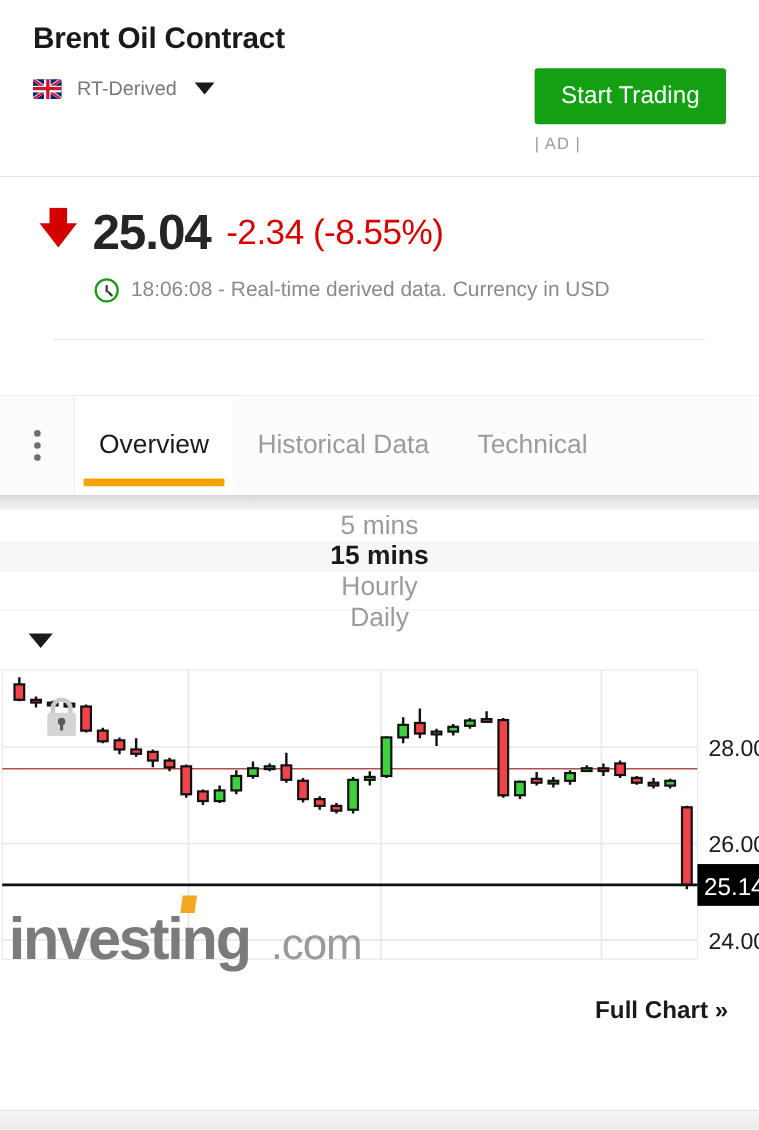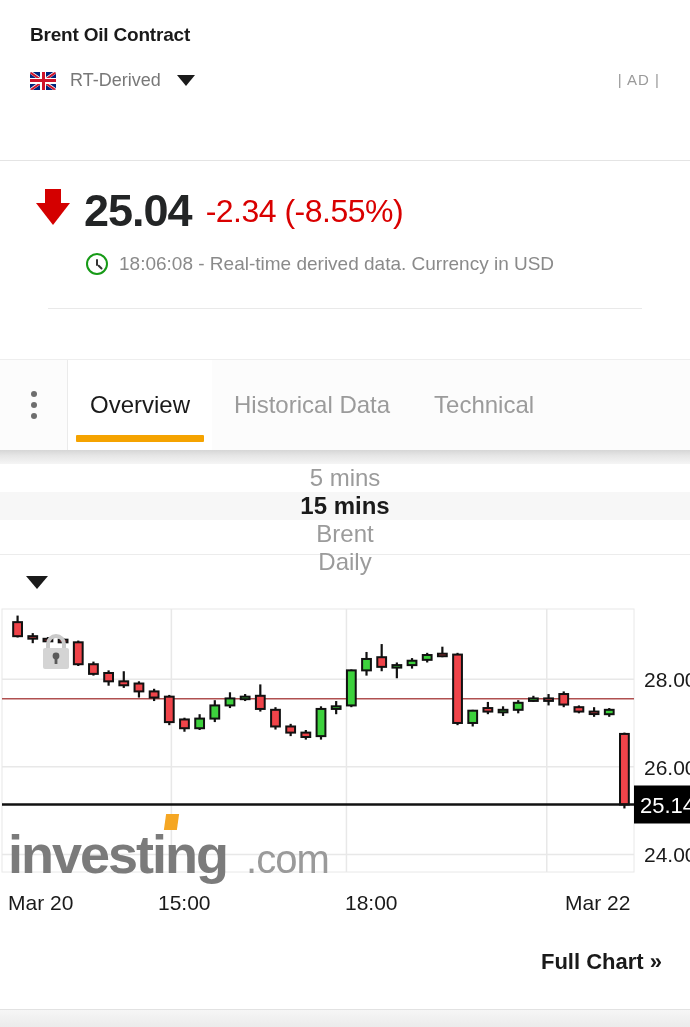--- a/index.html
+++ b/index.html
@@ -7,21 +7,21 @@
     width: 690px; height: 1027px;
     background: #ffffff;
     font-family: "Liberation Sans", sans-serif;
     overflow: hidden;
   }
   .page { position: relative; width: 690px; height: 1027px; background: #fff; }
 
   
   .header { position: relative; padding: 18px 30px 0 30px; height: 160px; }
   .instrument-title {
-    font-size: 19px; font-weight: bold; color: #1a1a1a;
+    font-size: 27px; font-weight: bold; color: #1a1a1a;
     letter-spacing: -0.2px; line-height: 34px;
   }
   .subrow { display: flex; align-items: center; margin-top: 18px; }
   .flag-icon {
     width: 26px; height: 18px; border-radius: 2px; position: relative;
     overflow: hidden; background: #00247d; flex: none;
   }
   .flag-icon .d1, .flag-icon .d2 {
     position: absolute; left: 50%; top: 50%; width: 34px; height: 3px;
     background: #fff; transform-origin: center;
@@ -190,20 +190,21 @@
         <i class="hbar"></i>
           <i class="vbar"></i>
           <i class="hbar2"></i>
           <i class="vbar2"></i>
       </span>
       <span class="derived-label">RT-Derived</span>
       <span class="caret-down"></span>
     </div>
 
     <div class="trade-box">
+      <button class="start-trading-btn">Start Trading</button>
       <div class="ad-label">| AD |</div>
     </div>
   </div>
 
   <div class="divider"></div>
 
   <div class="price-block">
     <div class="price-row">
       <span class="arrow-down"></span>
       <span class="price-main">25.04</span>
@@ -240,21 +241,21 @@
   </div>
 
   <div class="timeframe-bar">
     <div class="tf">
       <span>5 mins</span>
     </div>
     <div class="tf active">
       <span>15 mins</span>
     </div>
     <div class="tf">
-      <span>Brent</span>
+      <span>Hourly</span>
     </div>
     <div class="tf">
       <span>Daily</span>
     </div>
     <div class="tf-caret-cell">
       <span class="tf-caret"></span>
     </div>
   </div>
   <div class="tf-bottom-line"></div>
 
@@ -367,25 +368,19 @@
     </div>
   </div>
 
   <svg class="lock-icon" width="38" height="40" viewBox="0 0 38 40">
     <path d="M11 17 V12 a8 8 0 0 1 16 0 V17" fill="none" stroke="#c9c9c9" stroke-width="4"></path>
     <rect x="6" y="16" width="26" height="21" rx="2" fill="#d4d4d4"></rect>
     <circle cx="19" cy="24" r="3.4" fill="#5a5a5a"></circle>
     <rect x="17.6" y="25" width="2.8" height="7" fill="#5a5a5a"></rect>
   </svg>
 
-  <div class="xaxis">
-    <span class="xlabel" style="left:8px">Mar 20</span>
-    <span class="xlabel" style="left:158px">15:00</span>
-    <span class="xlabel" style="left:345px">18:00</span>
-    <span class="xlabel" style="left:565px">Mar 22</span>
-  </div>
 
   <div class="fullchart-row">
     <a class="fullchart-link">Full Chart »</a>
   </div>
 
   <div class="bottom-strip"></div>
 </div>
 
 </body></html>

